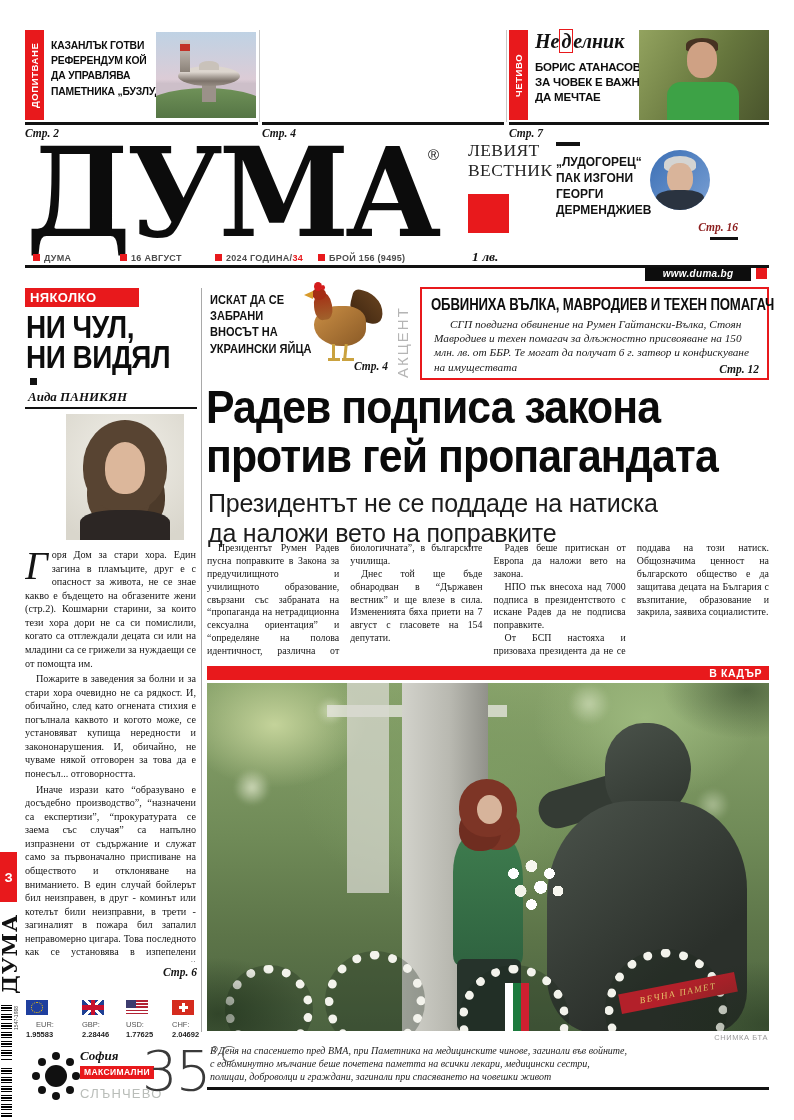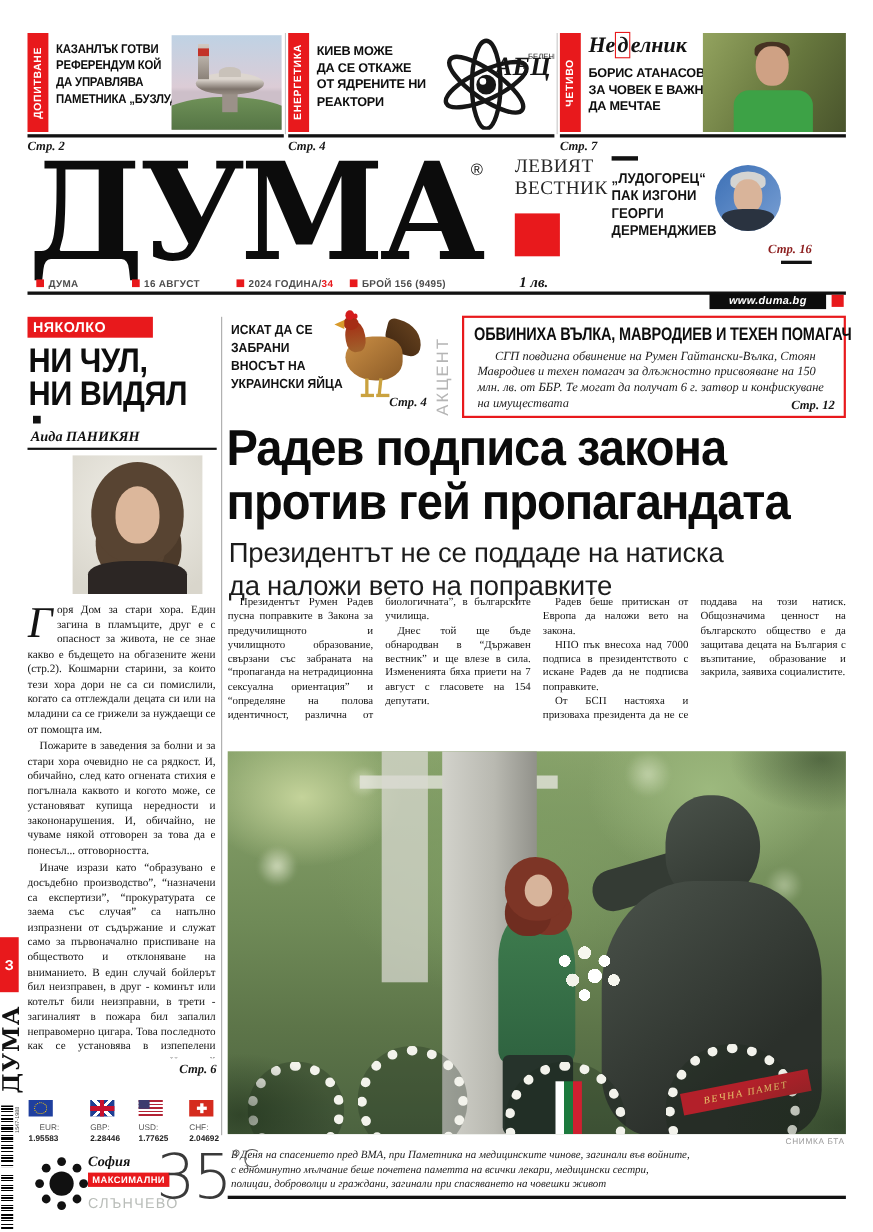--- a/index.html
+++ b/index.html
@@ -224,40 +224,20 @@
       <div class="buz-saucer"></div>
       <div class="buz-dome"></div>
       <div class="buz-tower"></div>
       <div class="buz-tred"></div>
     </div>
   </div>
   <div class="t-rule" style="left:25px;width:233px;"></div>
   <div class="t-page page-ref" style="left:25px;width:233px;">Стр. 2</div>
   <div class="vsep" style="left:259px;"></div>
 
-  <div class="teaser" style="left:262px;width:242px;">
-    <div class="t-label red vlabel">ЕНЕРГЕТИКА</div>
-    <div class="t-title pre" style="top:10px;width:112px;white-space:pre;">КИЕВ МОЖЕ
-ДА СЕ ОТКАЖЕ
-ОТ ЯДРЕНИТЕ НИ
-РЕАКТОРИ</div>
-    <div class="atom">
-      <svg width="112" height="86" viewBox="0 0 112 86">
-        <g stroke="#161616" stroke-width="4" fill="none">
-          <ellipse cx="50" cy="45" rx="40" ry="13" transform="rotate(-25 50 45)"></ellipse>
-          <ellipse cx="50" cy="45" rx="40" ry="13" transform="rotate(35 50 45)"></ellipse>
-          <ellipse cx="50" cy="45" rx="40" ry="13" transform="rotate(90 50 45)"></ellipse>
-        </g>
-        <circle cx="50" cy="45" r="9" fill="#161616"></circle>
-        <circle cx="47" cy="42" r="3" fill="#fff"></circle>
-        <text x="58" y="36" font-family="Liberation Serif, serif" font-weight="bold" font-style="italic" font-size="24" fill="#161616">АЕЦ</text>
-        <text x="88" y="22" font-family="Liberation Sans, sans-serif" font-size="7" fill="#161616">БЕЛЕНЕ</text>
-      </svg>
-    </div>
-  </div>
   <div class="t-rule" style="left:262px;width:242px;"></div>
   <div class="t-page page-ref" style="left:262px;width:242px;">Стр. 4</div>
   <div class="vsep" style="left:506px;"></div>
 
   <div class="teaser" style="left:509px;width:260px;">
     <div class="t-label red vlabel">ЧЕТИВО</div>
     <div class="abs serif" style="left:26px;top:0;font-style:italic;font-weight:bold;font-size:20px;">
       <span>Не</span><span style="border:1.5px solid #e8191c;padding:0 1px;">д</span><span>елник</span>
     </div>
     <div class="t-title pre" style="top:30px;width:128px;white-space:pre;">БОРИС АТАНАСОВ:
@@ -353,20 +333,21 @@
 
   <div class="cols">
     <p>Президентът Румен Радев пусна поправките в Закона за предучилищното и училищното образование, свързани със забраната на “пропаганда на нетрадиционна сексуална ориентация” и “определяне на полова идентичност, различна от биологичната”, в българските училища.</p>
     <p>Днес той ще бъде обнародван в “Държавен вестник” и ще влезе в сила. Измененията бяха приети на 7 август с гласовете на 154 депутати.</p>
     <p>Радев беше притискан от Европа да наложи вето на закона.</p>
     <p>НПО пък внесоха над 7000 подписа в президентството с искане Радев да не подписва поправките.</p>
     <p>От БСП настояха и призоваха президента да не се поддава на този натиск. Общозначима ценност на българското общество е да защитава децата на България с възпитание, образование и закрила, заявиха социалистите.</p>
 
   </div>
 
+  <div class="kadr"><span>В КАДЪР</span></div>
   <div class="photo">
     <div class="ph-bokeh"></div>
     <div class="ph-beam"></div>
     <div class="ph-slab"></div>
     <div class="ph-pillar"></div>
     <div class="st-arm"></div>
     <div class="st-head"></div>
     <div class="st-torso"></div>
     <div class="wm-body"></div>
     <div class="wm-skirt"></div>

